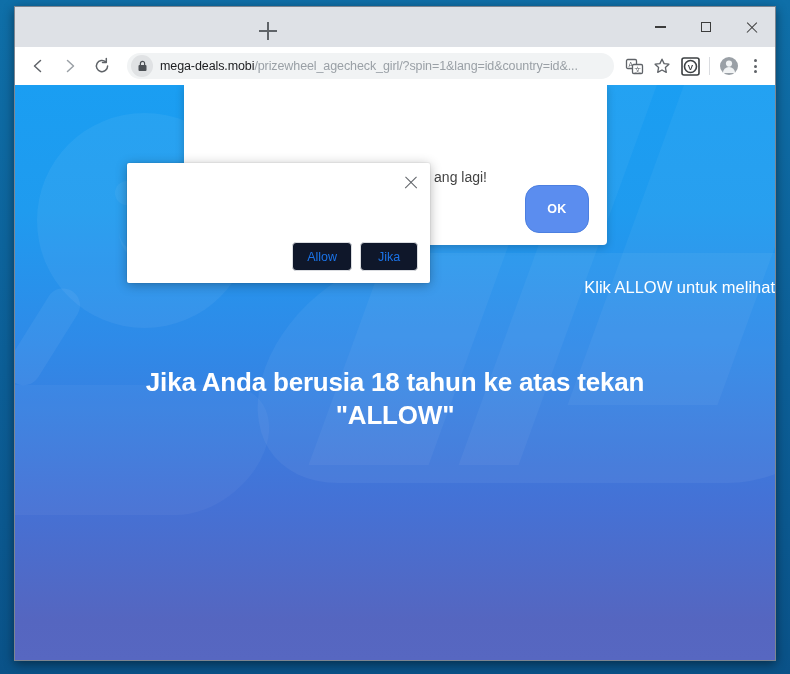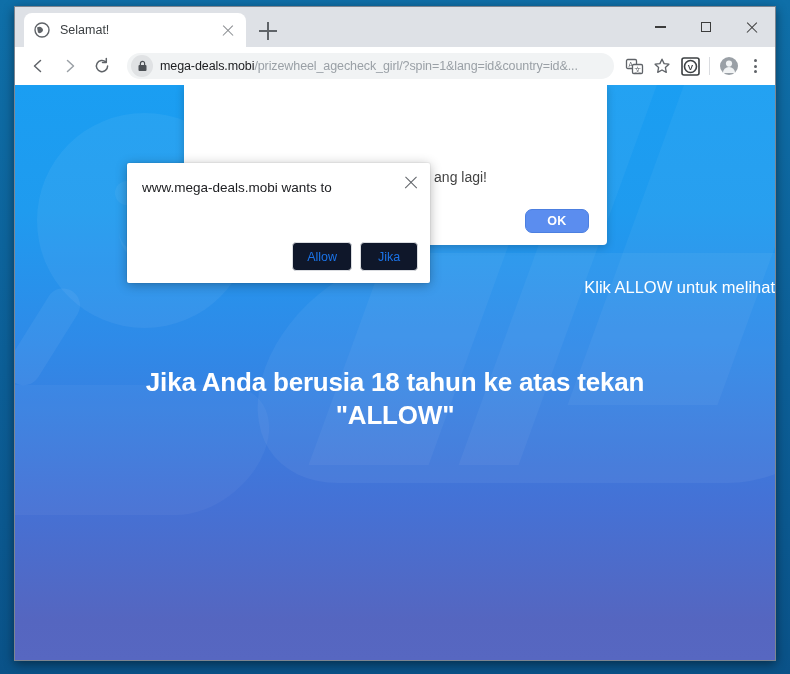--- a/index.html
+++ b/index.html
@@ -338,22 +338,22 @@
     color: #444;
     text-align: right;
     white-space: nowrap;
     overflow: hidden;
   }
   #ok-button {
     position: absolute;
     right: 18px;
     bottom: 12px;
     width: 64px;
-    height: 24px;
-    border-radius: 7px;
+    height: 48px;
+    border-radius: 14px;
     background: #5b8def;
     border: 1px solid #4c7fe0;
     color: #fff;
     font-size: 12.5px;
     font-weight: 700;
     display: flex;
     align-items: center;
     justify-content: center;
     box-sizing: border-box;
     letter-spacing: .4px;
@@ -478,30 +478,20 @@
     font-family: "Liberation Sans", sans-serif;
   }
 </style>
 </head>
 <body>
 
 <div id="window-frame">
 
   <div id="tab-strip">
 
-    <div id="tab">
-      <span id="tab-favicon">
-        <svg width="16" height="16" viewBox="0 0 16 16">
-          <circle cx="8" cy="8" r="7" fill="none" stroke="#5f6368" stroke-width="1.4"></circle>
-          <path d="M3 5.5 Q6 4 8 6 Q10 8 8 10 Q6 12 4 10.5" fill="#5f6368"></path>
-        </svg>
-      </span>
-      <span id="tab-title">Selamat!</span>
-      <span id="tab-close"></span>
-    </div>
 
     <div id="new-tab-button"></div>
 
     <div id="window-controls">
       <div class="win-btn" id="win-min">
           <i></i>
         </div>
       <div class="win-btn" id="win-max">
           <i></i>
         </div>
@@ -607,21 +597,20 @@
     <div id="page-subtitle">
       <div>Klik ALLOW untuk melihat</div>
     </div>
 
     <div id="page-headline">
       <div>Jika Anda berusia 18 tahun ke atas tekan</div>
       <div>"ALLOW"</div>
     </div>
 
     <div id="permission-bubble">
-      <div id="permission-title">www.mega-deals.mobi wants to</div>
       <div id="permission-close"></div>
 
 
       <div id="permission-actions">
         <div class="perm-btn">Allow</div>
         <div class="perm-btn">Jika</div>
       </div>
     </div>
 
   </div>

